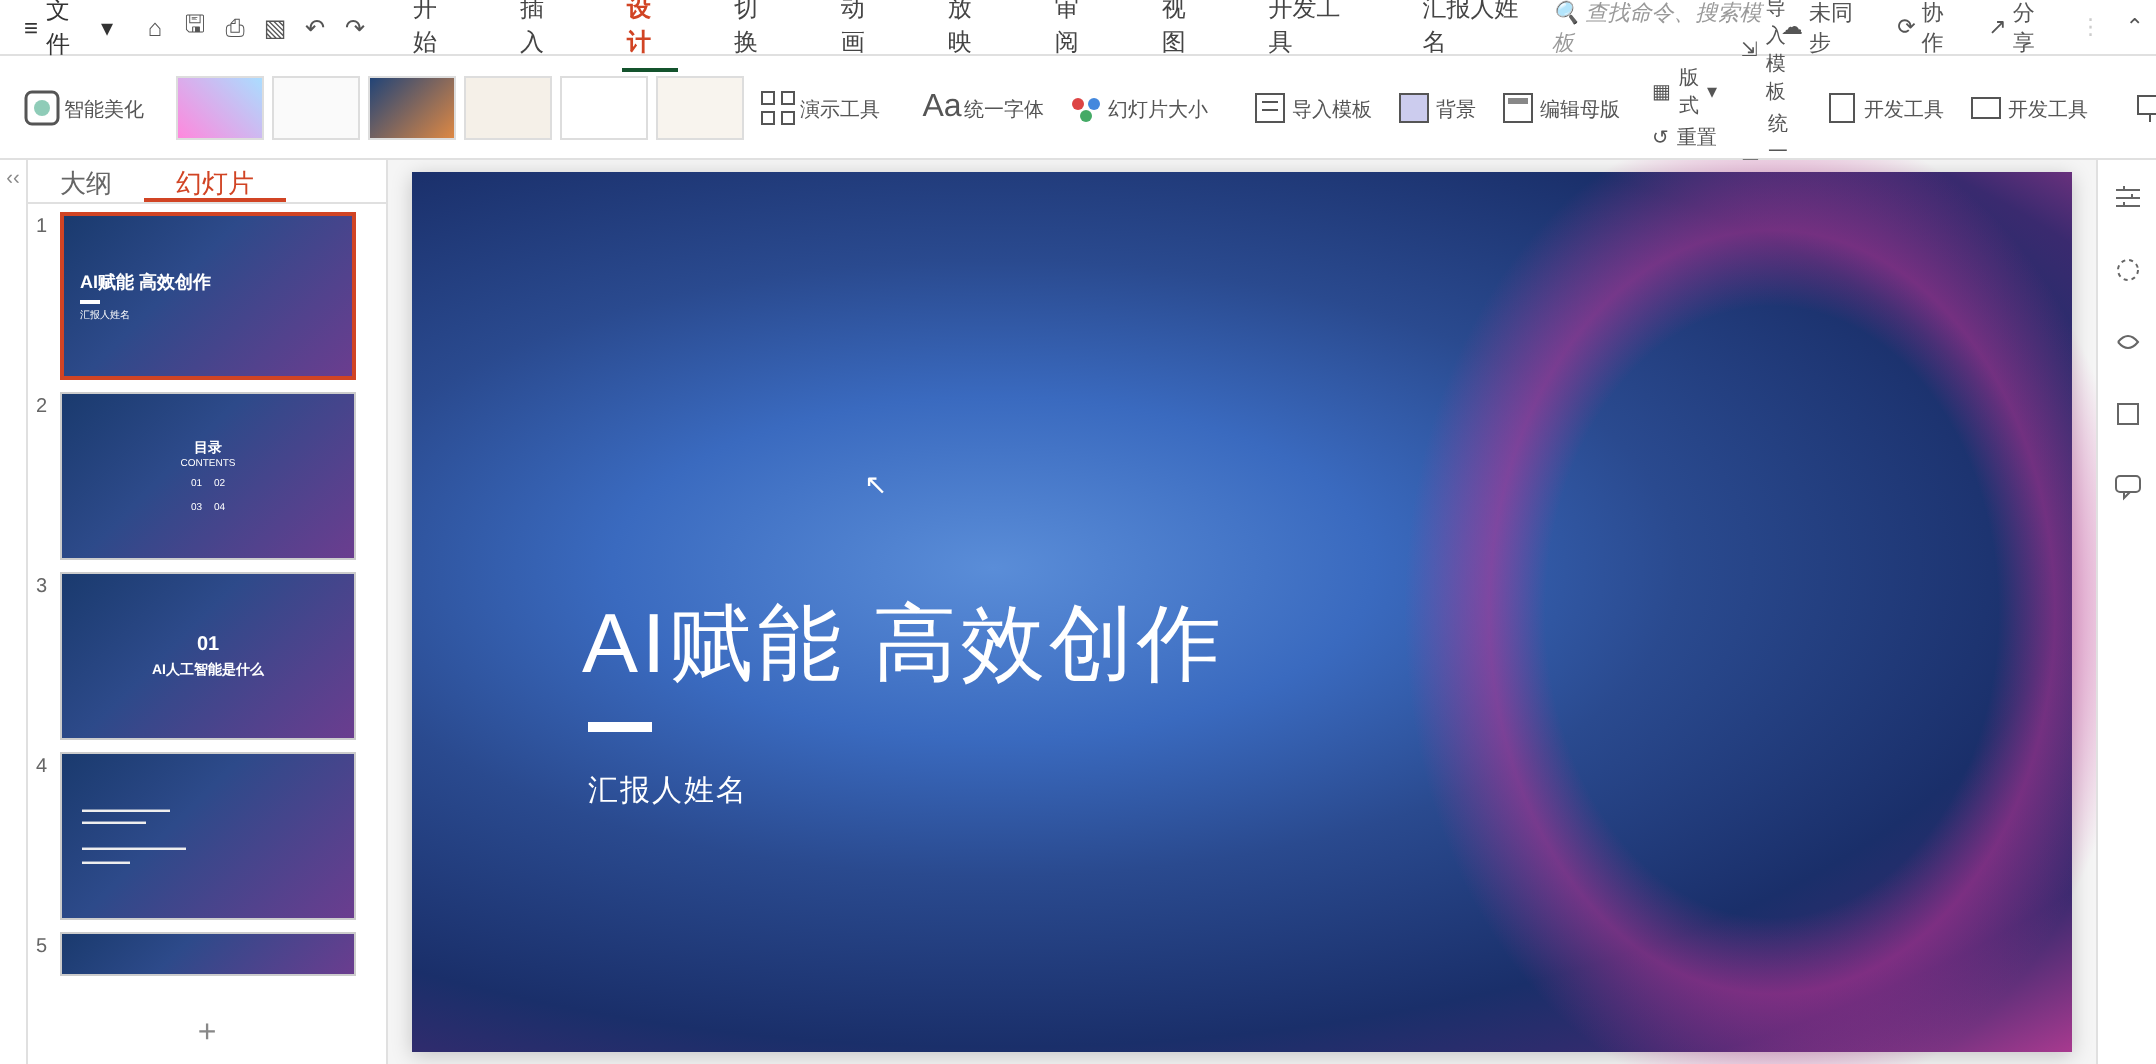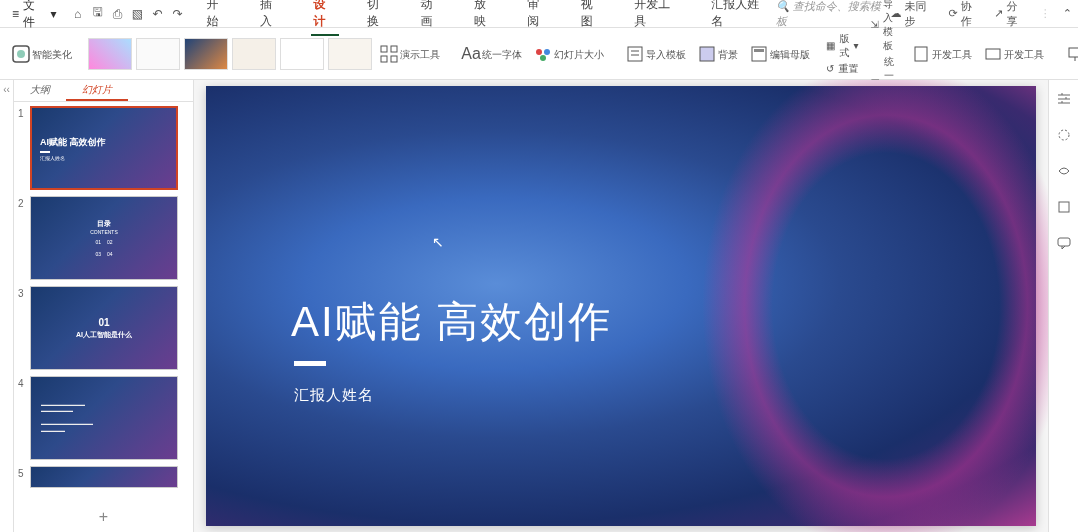--- a/index.html
+++ b/index.html
@@ -26,21 +26,21 @@
 .ribbon .tpl { width: 44px; height: 32px; border: 1px solid #ddd; background: #fafafa; display: flex; align-items: center; justify-content: center; font-size: 8px; color: #888; }
 .ribbon-sep { width: 1px; height: 36px; background: #e0e0e0; margin: 0 4px; }
 
 
 .main { display: flex; height: 452px; }
 .outline-toggle { width: 14px; border-right: 1px solid #e0e0e0; display: flex; align-items: flex-start; justify-content: center; padding-top: 4px; color: #888; cursor: pointer; font-size: 10px; }
 
 
 .slidepanel { width: 180px; border-right: 1px solid #e0e0e0; display: flex; flex-direction: column; }
 .slidepanel .tabs { display: flex; height: 22px; border-bottom: 1px solid #e0e0e0; }
-.slidepanel .ptab { flex: 0 0 auto; padding: 3px 16px; font-size: 10px; color: #666; cursor: pointer; font-style: italic; }
+.slidepanel .ptab { flex: 0 0 auto; padding: 3px 16px; font-size: 13px; color: #666; cursor: pointer; }
 .slidepanel .ptab.active { color: #d14424; border-bottom: 2px solid #d14424; }
 .slidepanel .thumbs { flex: 1; overflow-y: auto; padding: 4px; }
 .thumb-row { display: flex; align-items: flex-start; margin-bottom: 6px; }
 .thumb-num { width: 12px; font-size: 10px; color: #666; padding-top: 2px; }
 .thumb { width: 148px; height: 84px; border: 1px solid #ccc; background: linear-gradient(135deg, #1a3a6e 0%, #2d4a8a 40%, #6b3d8f 100%); position: relative; display: flex; flex-direction: column; justify-content: center; padding: 8px; color: #fff; }
 .thumb.selected { border: 2px solid #d14424; }
 .thumb .t-title { font-size: 9px; font-weight: bold; }
 .thumb .t-bar { width: 10px; height: 2px; background: #fff; margin: 2px 0; }
 .thumb .t-sub { font-size: 5px; }
 .thumb.toc { align-items: center; text-align: center; }

